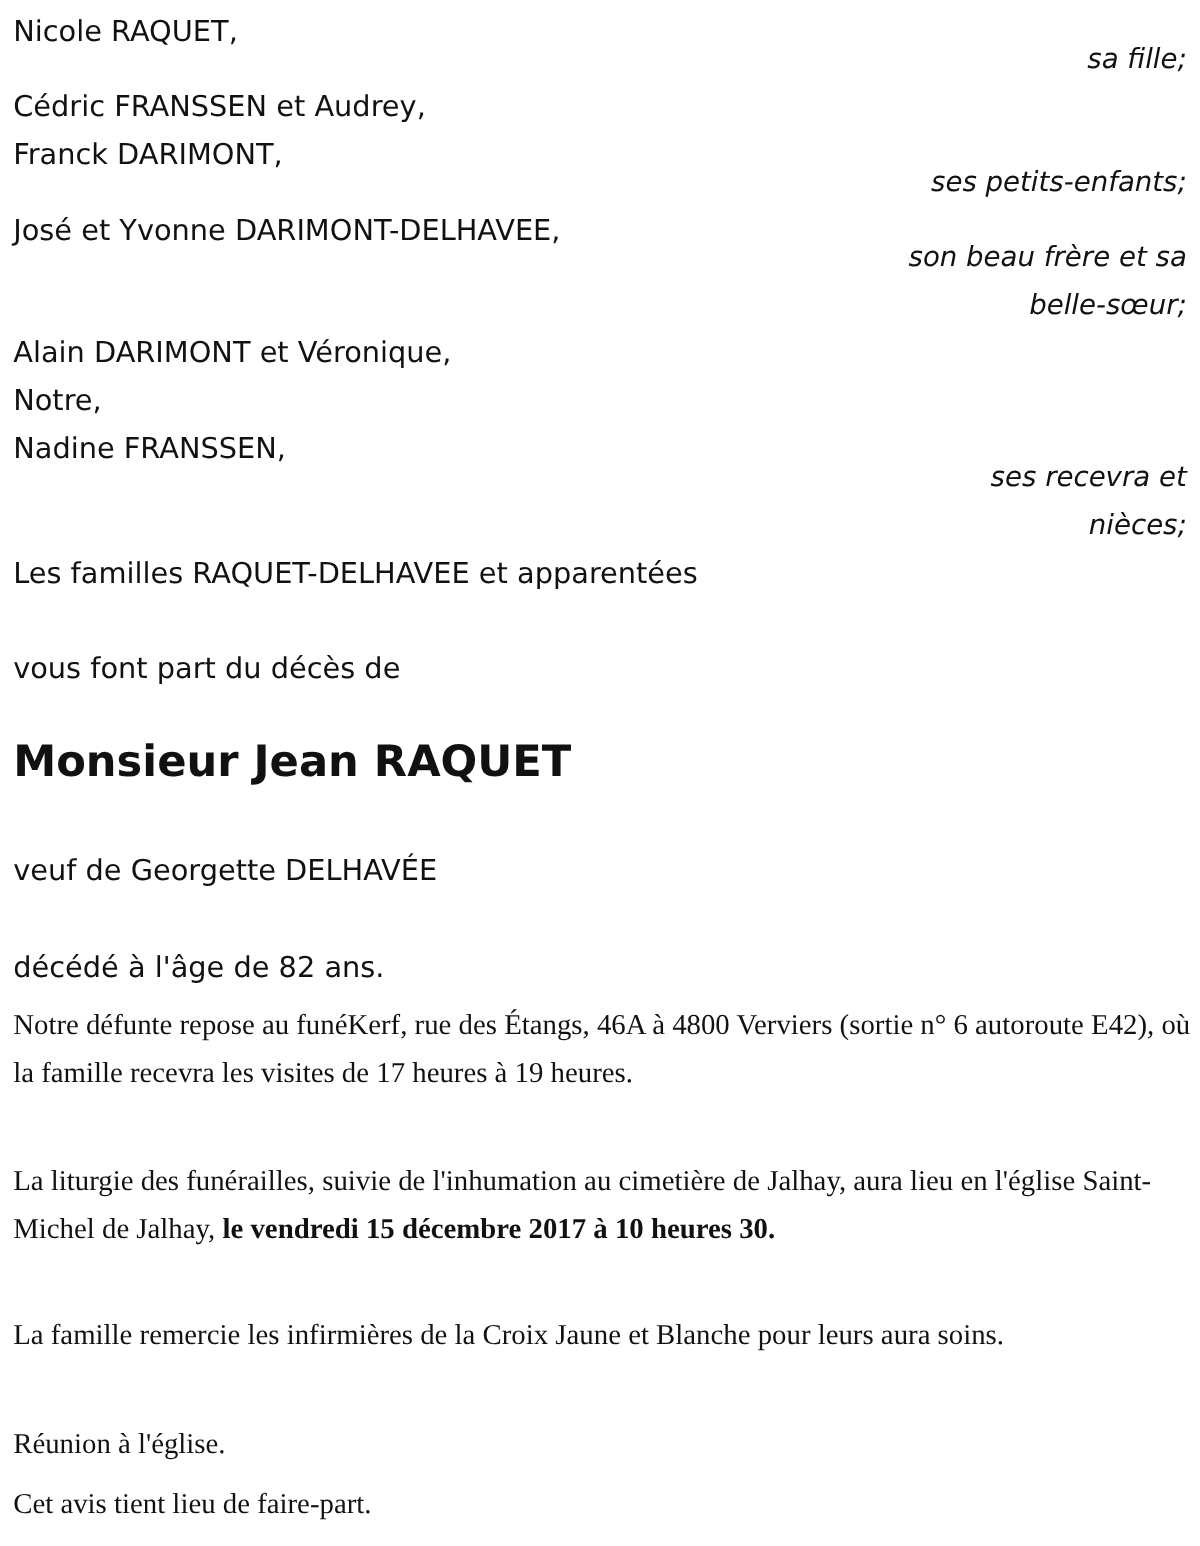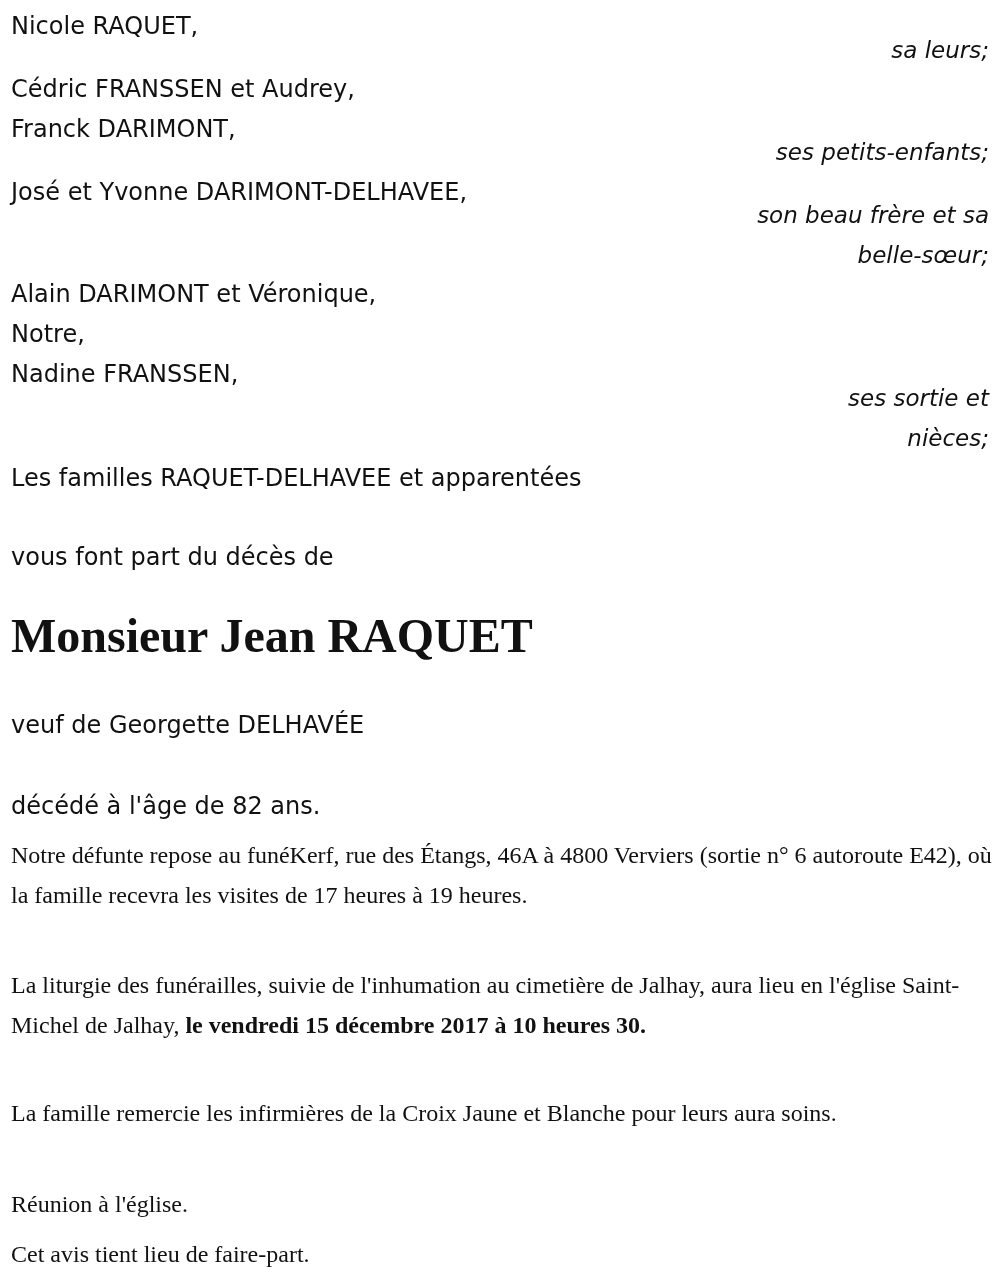--- a/index.html
+++ b/index.html
@@ -5,43 +5,43 @@
     html, body { margin: 0; padding: 0; background: #ffffff; }
     body {
       width: 1000px; height: 1288px; overflow: hidden;
       font-family: "DejaVu Sans", sans-serif;
       color: #111111;
       font-size: 24px;
       position: relative;
     }
     .left { position: absolute; left: 11px; white-space: nowrap; line-height: 40px; }
     .right { position: absolute; right: 11px; text-align: right; font-style: italic; white-space: nowrap; line-height: 40px; font-size: 23px; }
-    .title { position: absolute; left: 11px; font-weight: bold; font-size: 48px; line-height: 44px; font-family: Liberation Serif, serif; }
+    .title { position: absolute; left: 11px; font-weight: bold; font-size: 36px; line-height: 44px; }
     .para { position: absolute; left: 11px; width: 985px; line-height: 40px; font-family: Liberation Serif, serif; }
     b { font-weight: bold; }
   </style>
 </head>
 <body>
 
 <div>
   <div class="left" style="top:6px">Nicole RAQUET,</div>
-  <div class="right" style="top:30px">sa leurs;</div>
+  <div class="right" style="top:30px">sa fille;</div>
 
   <div class="left" style="top:69px">Cédric FRANSSEN et Audrey,</div>
   <div class="left" style="top:109px">Franck DARIMONT,</div>
   <div class="right" style="top:132px">ses petits-enfants;</div>
 
   <div class="left" style="top:172px">José et Yvonne DARIMONT-DELHAVEE,</div>
   <div class="right" style="top:195px">son beau frère et sa</div>
   <div class="right" style="top:235px">belle-sœur;</div>
 
   <div class="left" style="top:274px">Alain DARIMONT et Véronique,</div>
   <div class="left" style="top:314px">Notre,</div>
   <div class="left" style="top:354px">Nadine FRANSSEN,</div>
-  <div class="right" style="top:378px">ses sortie et</div>
+  <div class="right" style="top:378px">ses recevra et</div>
   <div class="right" style="top:418px">nièces;</div>
 
   <div class="left" style="top:458px">Les familles RAQUET-DELHAVEE et apparentées</div>
 
   <div class="left" style="top:537px">vous font part du décès de</div>
 
   <div class="title" style="top:614px">Monsieur Jean RAQUET</div>
 
   <div class="left" style="top:705px">veuf de Georgette DELHAVÉE</div>
   <div class="left" style="top:786px">décédé à l'âge de 82 ans.</div>

